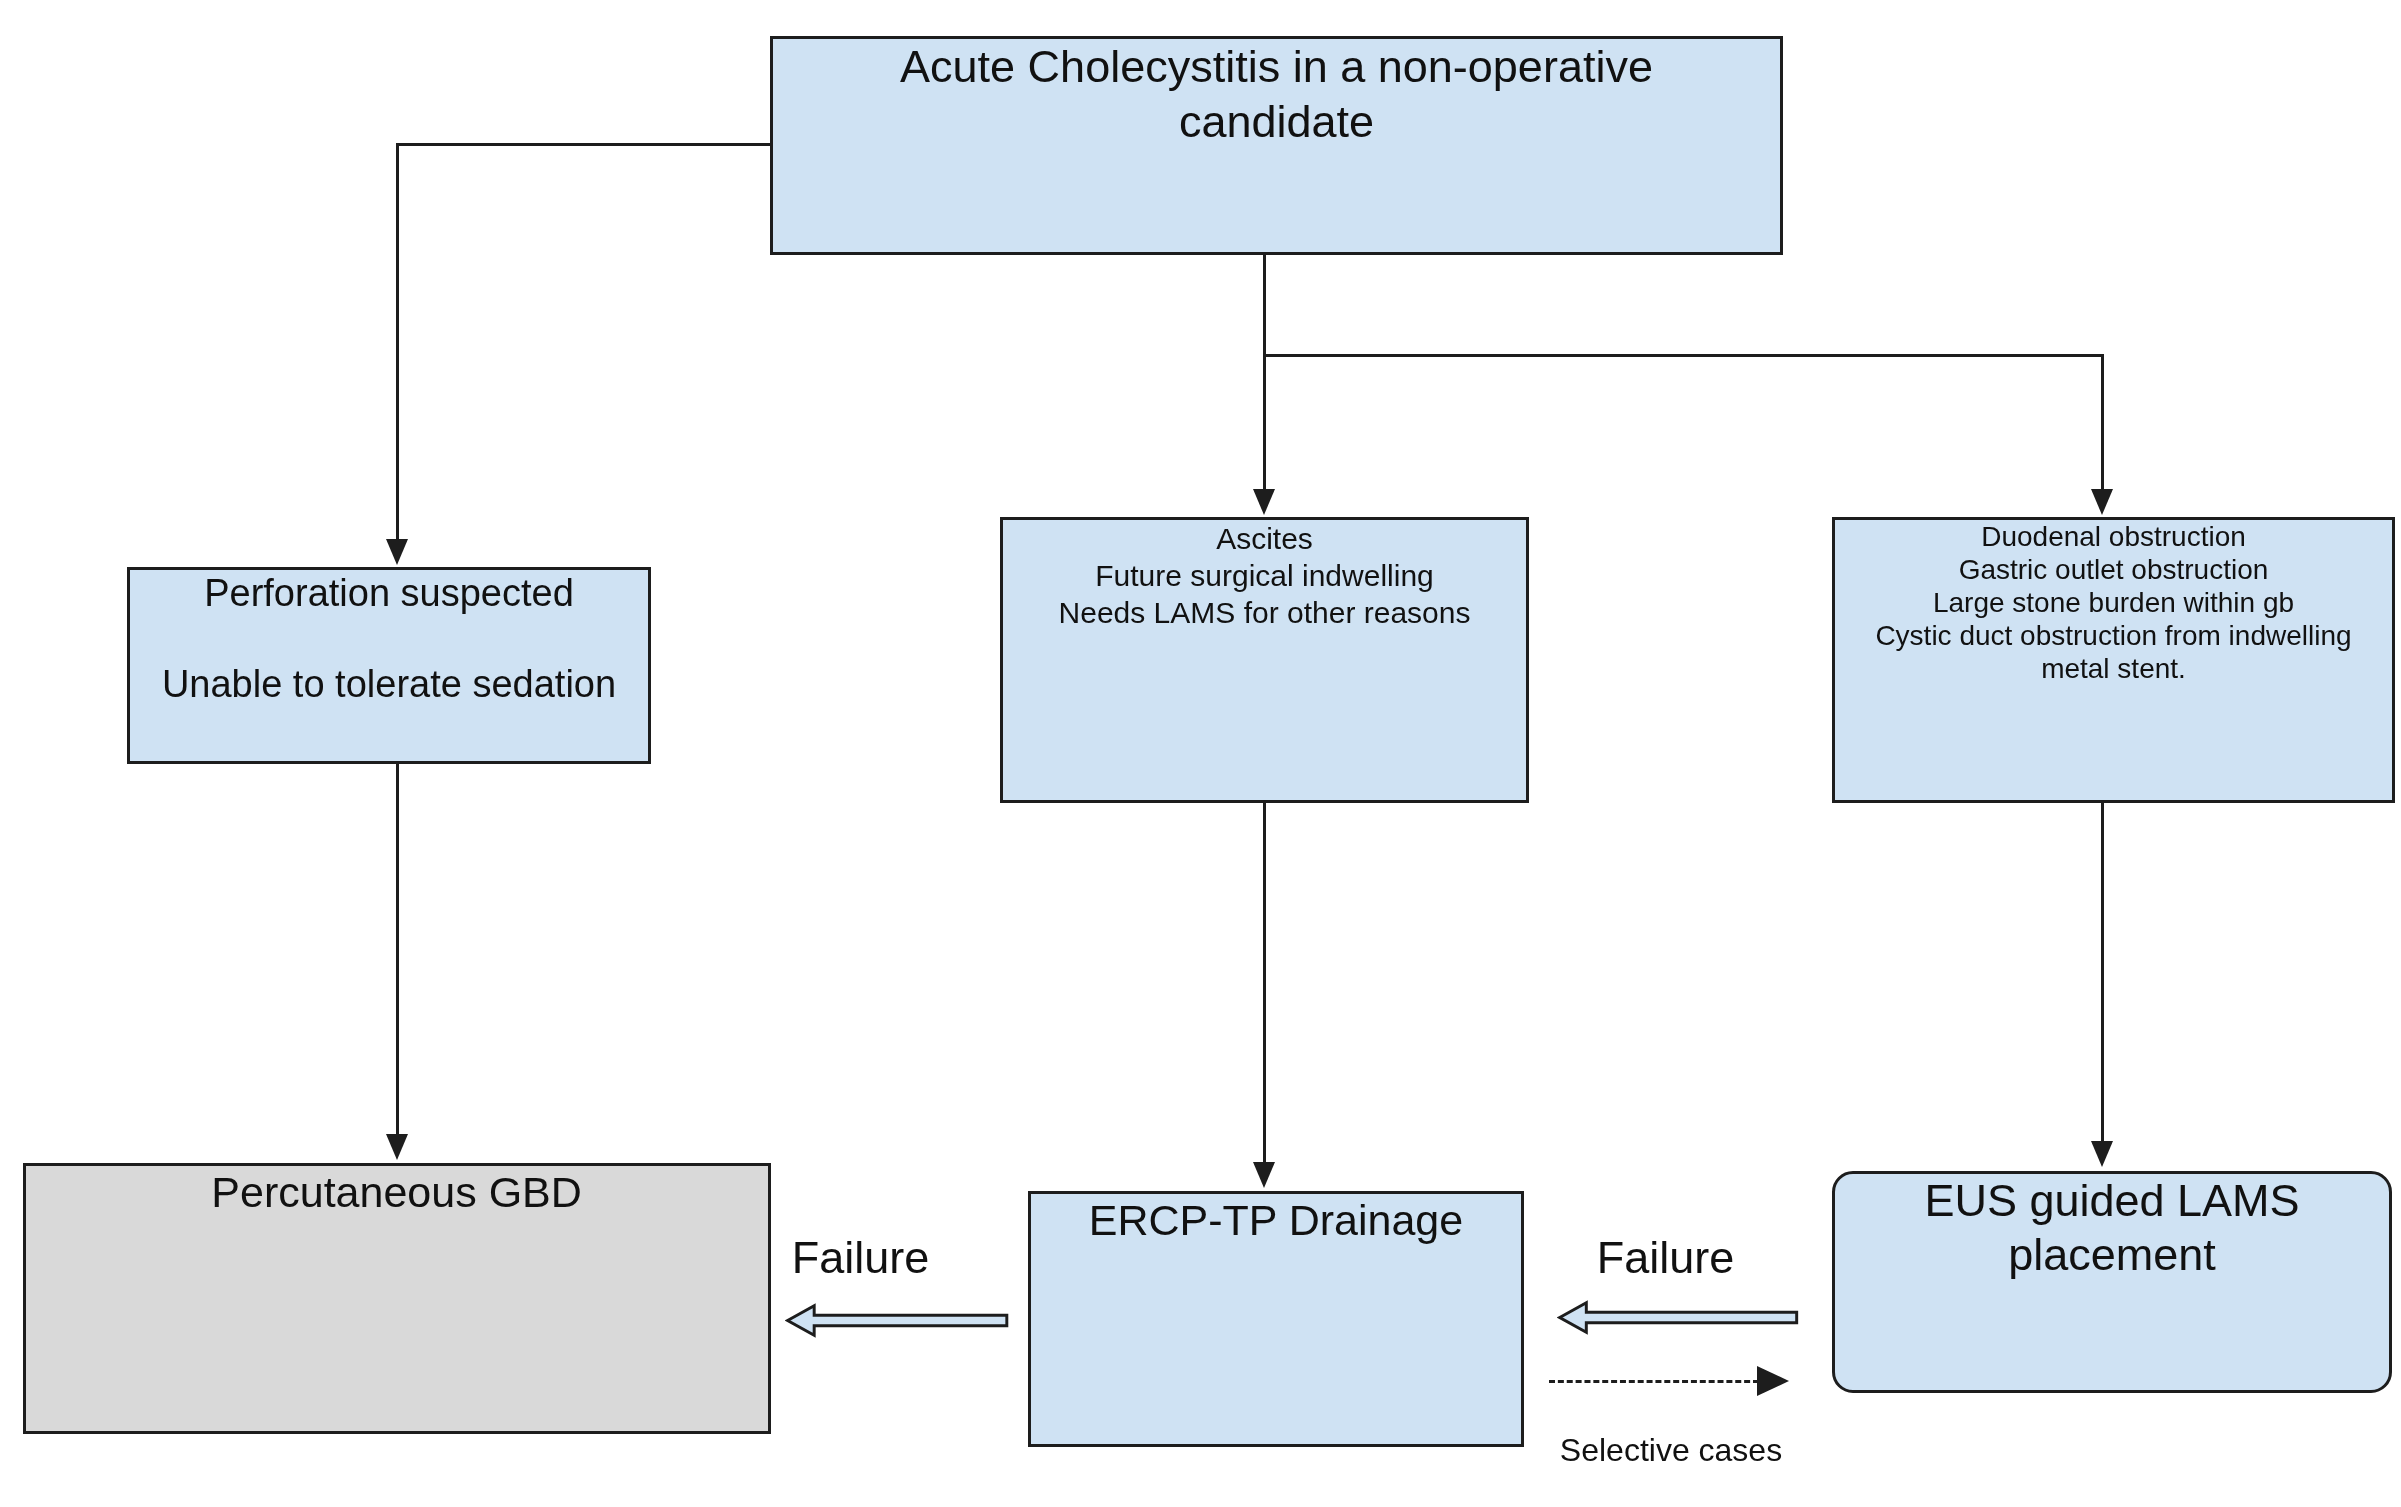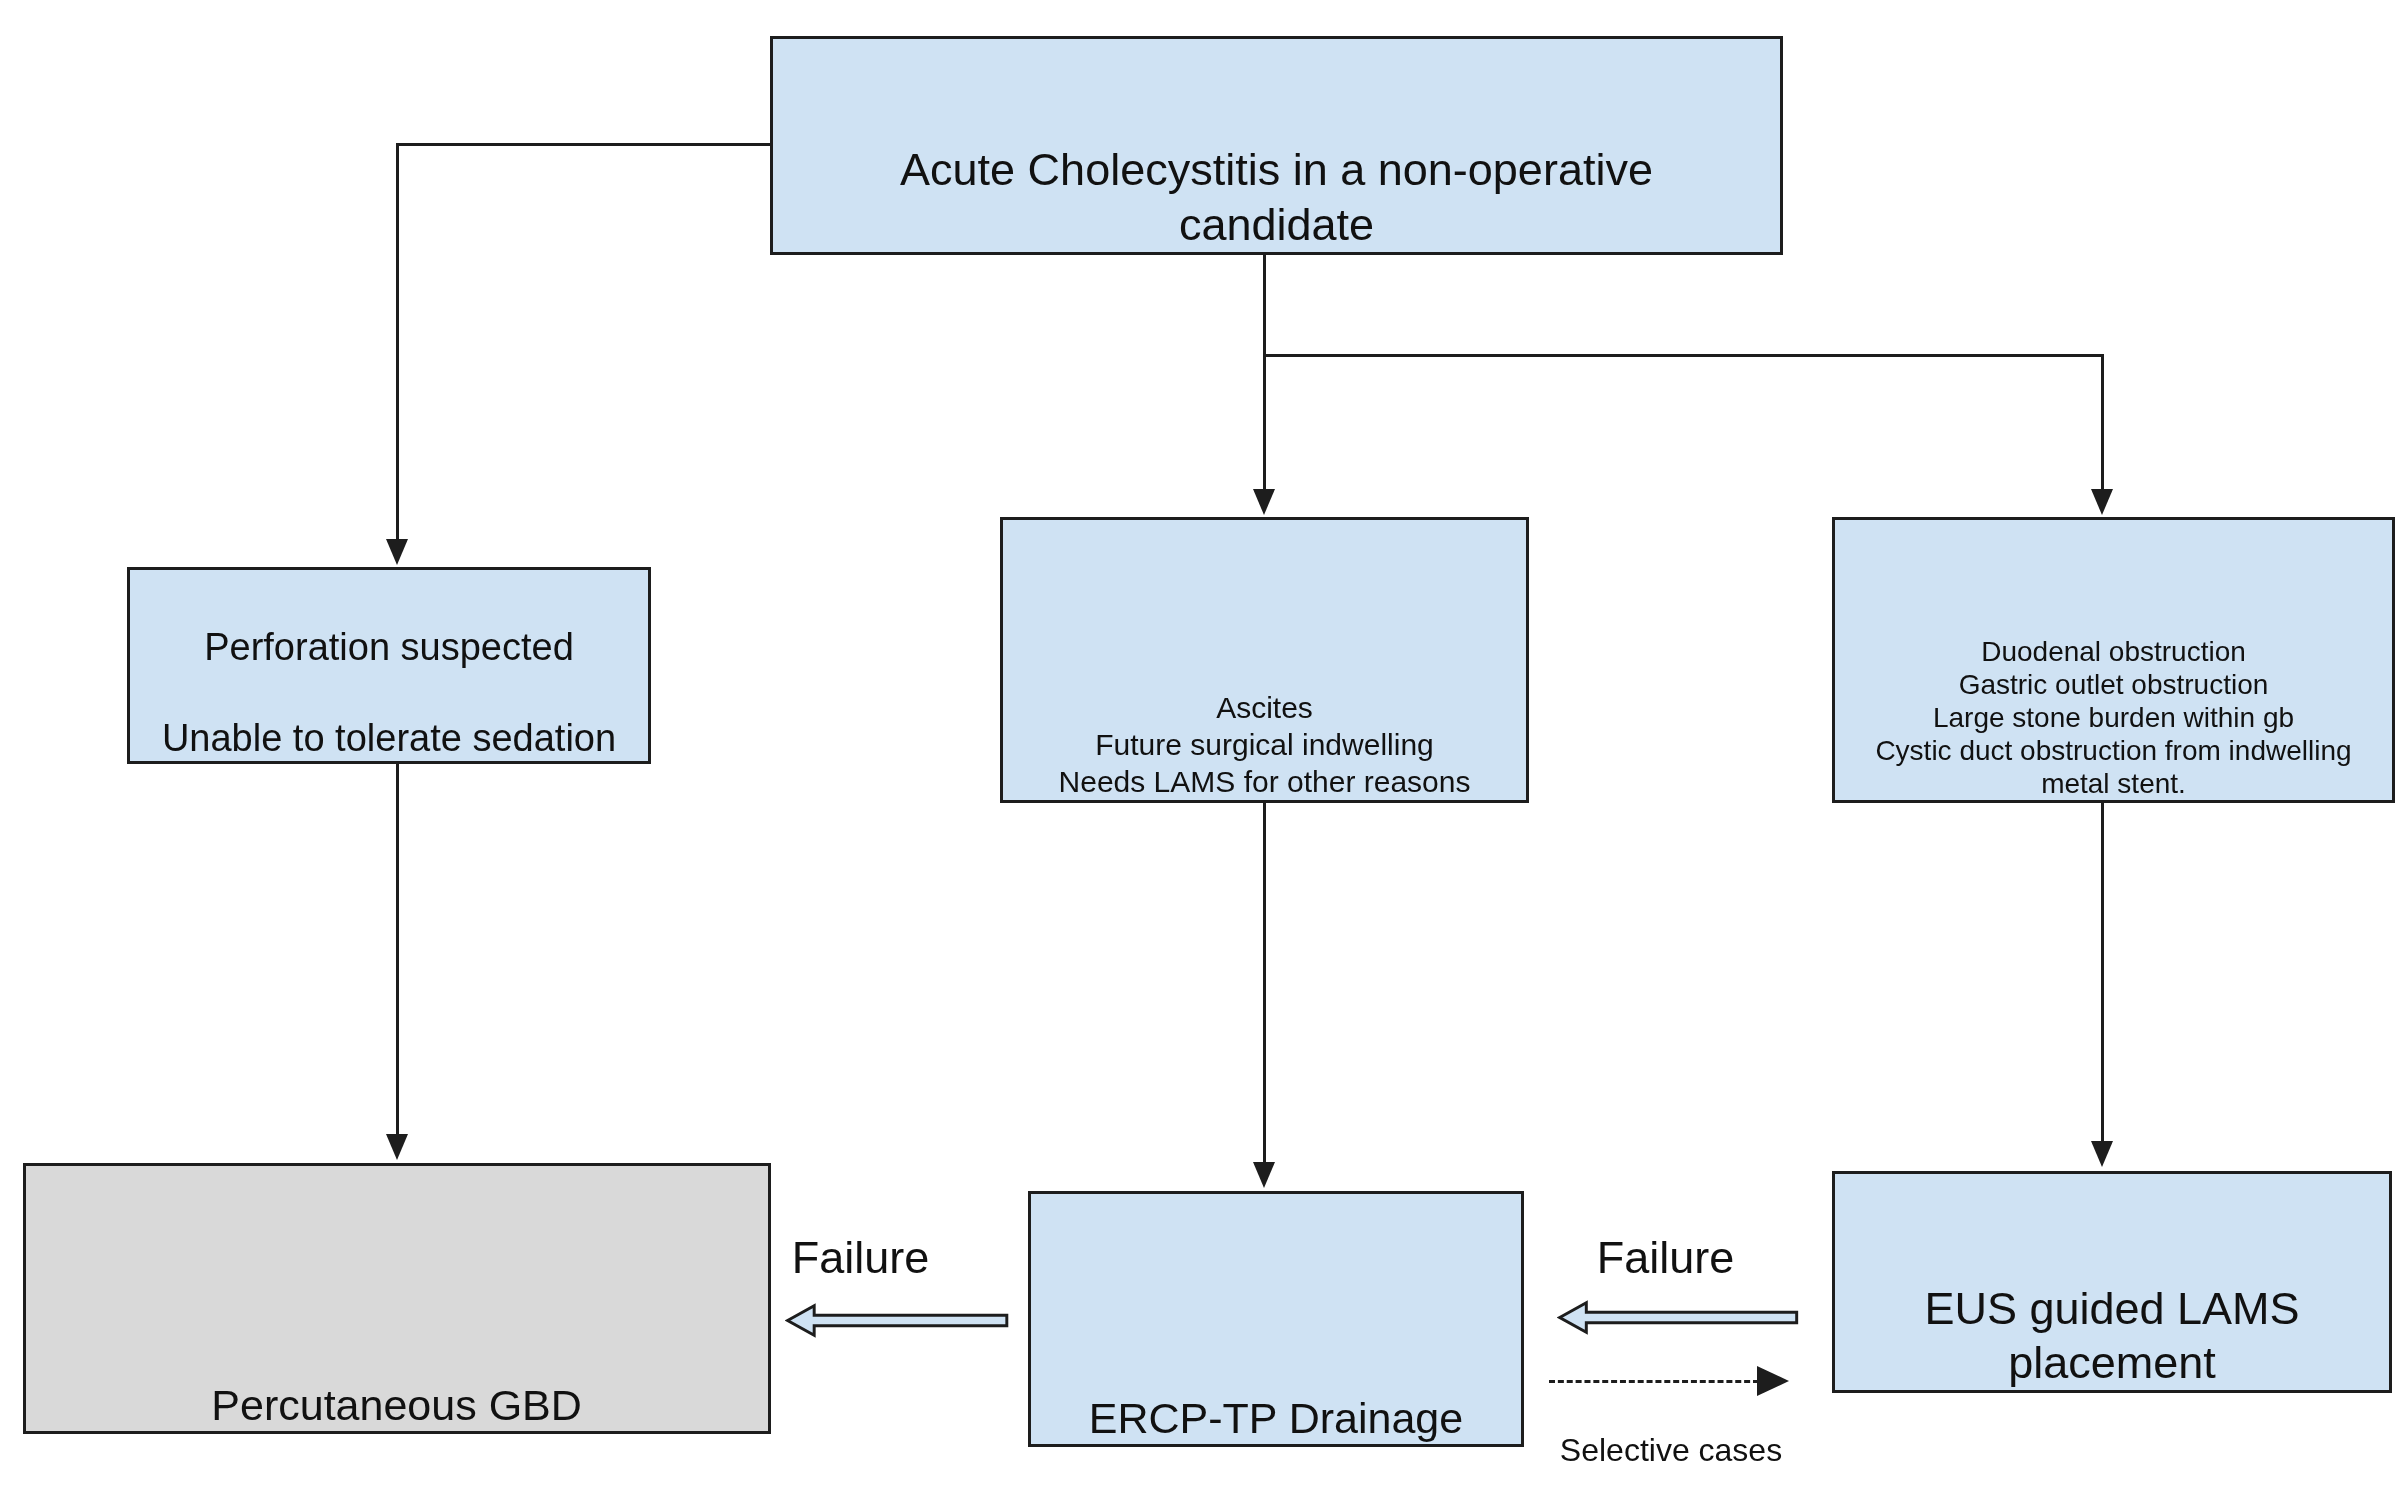--- a/index.html
+++ b/index.html
@@ -24,34 +24,34 @@
     overflow:hidden;
   }
   .node{
     position:absolute;
     box-sizing:border-box;
     border:3.6px solid var(--color-outline);
     background:var(--color-node-fill);
     display:flex;
     flex-direction:column;
     align-items:center;
-    justify-content:flex-end;
+    justify-content:flex-start;
     text-align:center;
   }
   .node.terminal{ background:var(--color-terminal-fill); }
   .node .line{ white-space:nowrap; }
 
   
   #node-root{ left:770px; top:36px; width:1013px; height:219px; font-size:45px; line-height:55px; }
   #node-perforation{ left:127px; top:567px; width:524px; height:197px; font-size:38px; line-height:46px; gap:45px; }
   #node-ascites{ left:1000px; top:517px; width:529px; height:286px; font-size:30px; line-height:37px; }
   #node-obstruction{ left:1832px; top:517px; width:563px; height:286px; font-size:28px; line-height:33px; }
   #node-percutaneous{ left:22.6px; top:1163px; width:748px; height:271px; font-size:43px; line-height:52px; }
   #node-ercp{ left:1028px; top:1191px; width:496px; height:256px; font-size:43px; line-height:52px; }
-  #node-eus{ left:1832px; top:1171px; width:560px; height:222px; font-size:45px; line-height:54px; }
+  #node-eus{ left:1832px; top:1171px; width:560px; height:222px; font-size:45px; line-height:54px;border-radius:21px; }
 
   
   .edge{ position:absolute; background:var(--color-outline); }
   .edge.h{ height:3px; }
   .edge.v{ width:3px; }
 
   
   .arrowhead-down{
     position:absolute; width:0; height:0;
     border-left:11.3px solid transparent;

